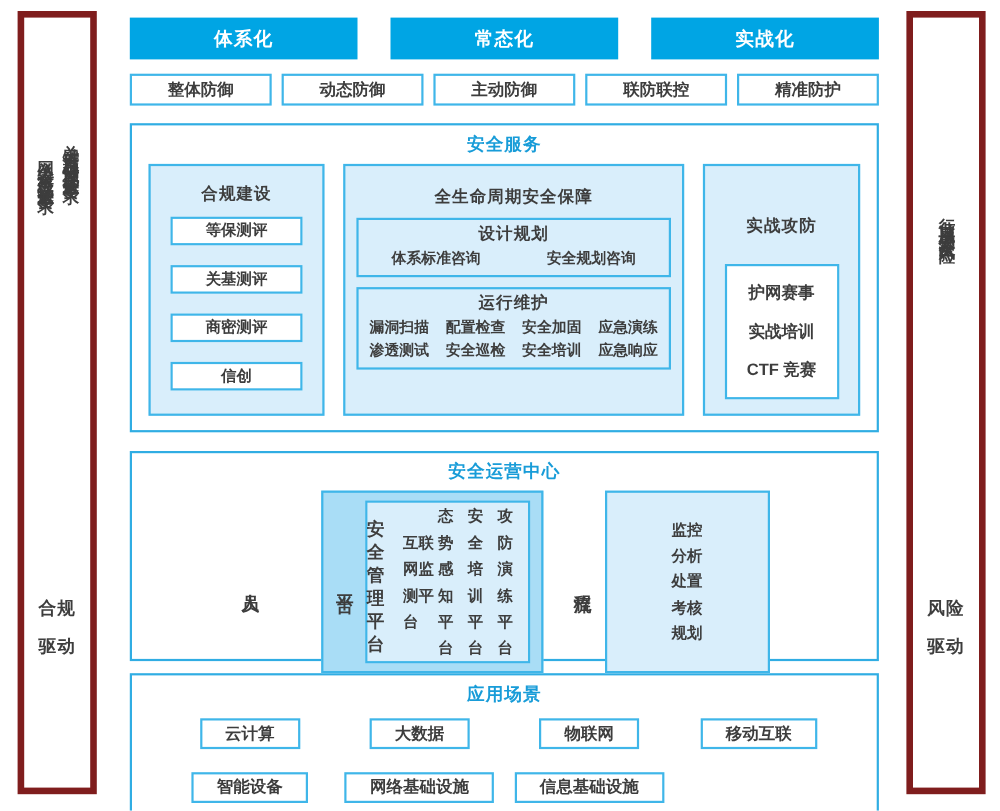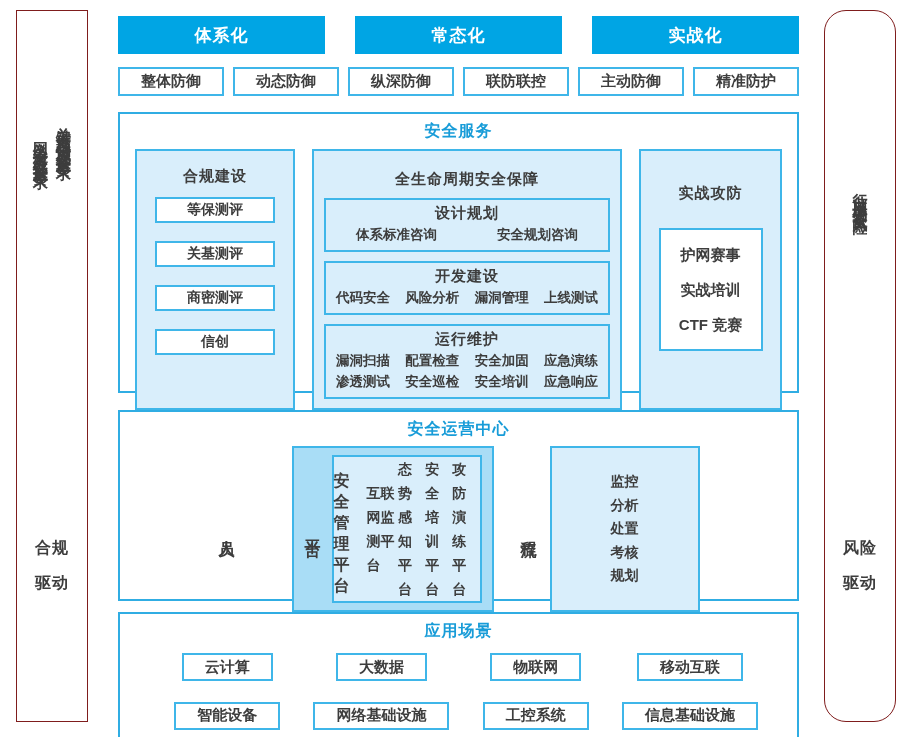--- a/index.html
+++ b/index.html
@@ -1,23 +1,23 @@
 <!DOCTYPE html>
 <html><head>
 <meta charset="utf-8">
 <style>
   html,body{margin:0;padding:0;background:#fff;}
   .canvas{position:relative;width:909px;height:737px;background:#fff;overflow:hidden;
           font-family:"Liberation Sans","DejaVu Sans",sans-serif;font-weight:bold;color:#3d3d3d;}
 
   
   .sidebar{position:absolute;top:10px;width:72px;height:712px;box-sizing:border-box;
-           border:1px solid #7f1d1d;background:#fff;}
+           border:6px solid #7f1d1d;background:#fff;}
   .sidebar.left{left:16px;}
-  .sidebar.right{left:824px;border-radius:22px;}
+  .sidebar.right{left:824px;}
   .vert-group{position:absolute;left:50%;transform:translateX(-50%);
               writing-mode:vertical-rl;font-size:15px;letter-spacing:3px;line-height:22px;}
   .sidebar.left .vert-group{top:104px;}
   .sidebar.right .vert-group{top:170px;}
   .vcol{margin:0 1px;}
   .vcol.offset{margin-top:15px;}
   .side-bottom{position:absolute;top:527px;left:0;width:100%;text-align:center;font-size:16px;}
   .side-bottom div{margin-bottom:14px;letter-spacing:1px;}
 
   
@@ -46,21 +46,21 @@
              display:flex;align-items:center;justify-content:center;font-size:14px;}
 
   .lifecycle{flex:1;display:flex;flex-direction:column;padding:12px 10px 9px;}
   .lifecycle .panel-title{margin-top:7px;align-self:center;}
   .stage{border:2px solid #3fb6e9;margin-top:9px;padding:2px 6px 5px;background:transparent;}
   .stage-title{text-align:center;font-size:15px;line-height:22px;letter-spacing:1px;}
   .stage-row{display:flex;justify-content:space-between;font-size:13.5px;line-height:21px;padding:0 4px;}
   .stage-row.two{padding:0 24px;}
 
   .combat{width:143px;display:flex;flex-direction:column;align-items:center;}
-  .combat .panel-title{margin-top:33px;}
+  .combat .panel-title{margin-top:45px;}
   .combat-box{margin-top:25px;width:104px;background:#fff;border:2px solid #3fb6e9;
               box-sizing:border-box;padding:7px 0;}
   .combat-box div{line-height:35px;text-align:center;font-size:15px;}
 
   .sec-ops{margin-top:17px;height:191px;}
   .ops-row{flex:1;display:flex;align-items:stretch;padding:6px 0 19px;justify-content:center;}
   .vlabel{writing-mode:vertical-rl;font-size:16px;letter-spacing:2px;align-self:center;line-height:18px;}
   .ops-panel{width:150px;display:flex;flex-direction:column;justify-content:center;
              align-items:center;font-size:14px;}
   .ops-line{line-height:23.5px;}
@@ -112,23 +112,22 @@
 
     <div class="btn-row">
       <div class="blue-btn">体系化</div>
       <div class="blue-btn">常态化</div>
       <div class="blue-btn">实战化</div>
     </div>
 
     <div class="defense-row">
       <div class="defense-box">整体防御</div>
       <div class="defense-box">动态防御</div>
-      <div class="defense-box">纵深防御</div>
+      <div class="defense-box">主动防御</div>
       <div class="defense-box">联防联控</div>
-      <div class="defense-box">主动防御</div>
       <div class="defense-box">精准防护</div>
     </div>
 
     <section class="sec sec-services">
       <div class="sec-title">安全服务</div>
       <div class="panels">
 
         <div class="panel compliance">
           <div class="panel-title">合规建设</div>
           <div class="stack">
@@ -143,29 +142,20 @@
           <div class="panel-title">全生命周期安全保障</div>
 
           <div class="stage">
             <div class="stage-title">设计规划</div>
             <div class="stage-row two">
               <span>体系标准咨询</span>
               <span>安全规划咨询</span>
             </div>
           </div>
 
-          <div class="stage">
-            <div class="stage-title">开发建设</div>
-            <div class="stage-row">
-              <span>代码安全</span>
-              <span>风险分析</span>
-              <span>漏洞管理</span>
-              <span>上线测试</span>
-            </div>
-          </div>
 
           <div class="stage">
             <div class="stage-title">运行维护</div>
             <div class="stage-row">
               <span>漏洞扫描</span>
               <span>配置检查</span>
               <span>安全加固</span>
               <span>应急演练</span>
             </div>
             <div class="stage-row">
@@ -220,19 +210,18 @@
 
     <section class="sec sec-apps">
       <div class="sec-title">应用场景</div>
       <div class="apps-grid">
         <div class="app-box">云计算</div>
         <div class="app-box">大数据</div>
         <div class="app-box">物联网</div>
         <div class="app-box">移动互联</div>
         <div class="app-box">智能设备</div>
         <div class="app-box">网络基础设施</div>
-        <div class="app-box">工控系统</div>
         <div class="app-box">信息基础设施</div>
       </div>
     </section>
 
   </div>
 </div>
 
 </body></html>

